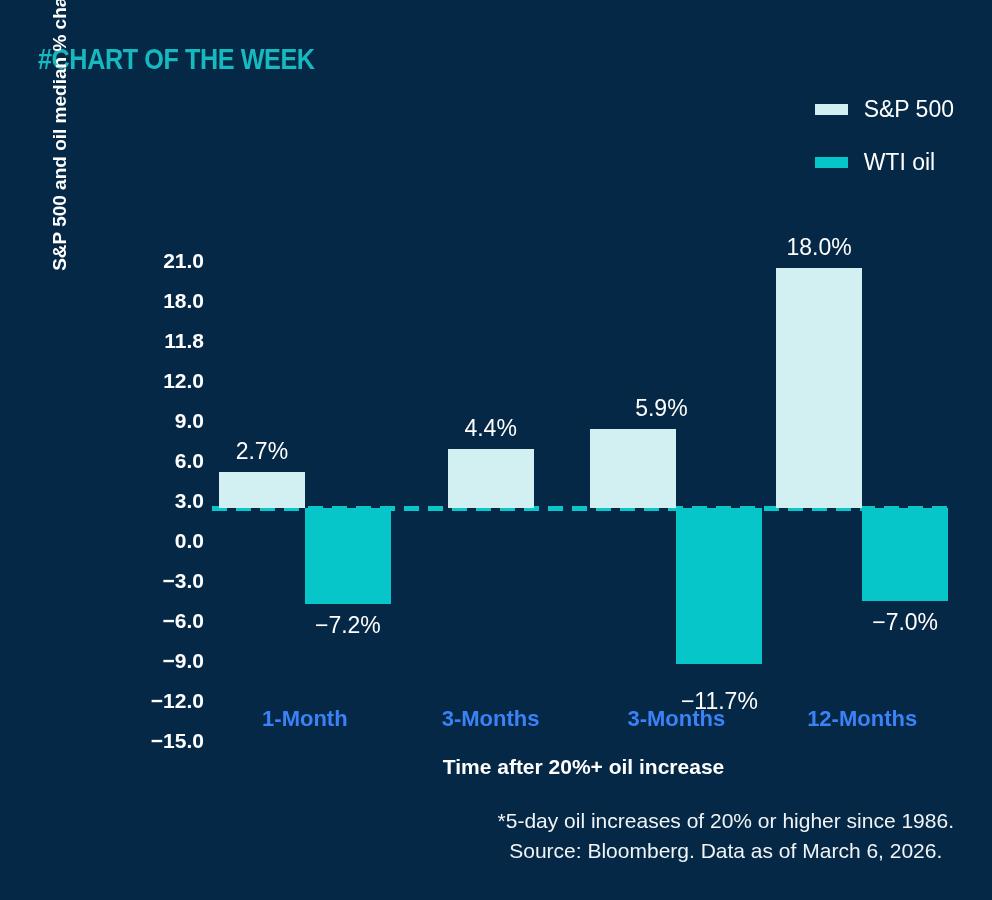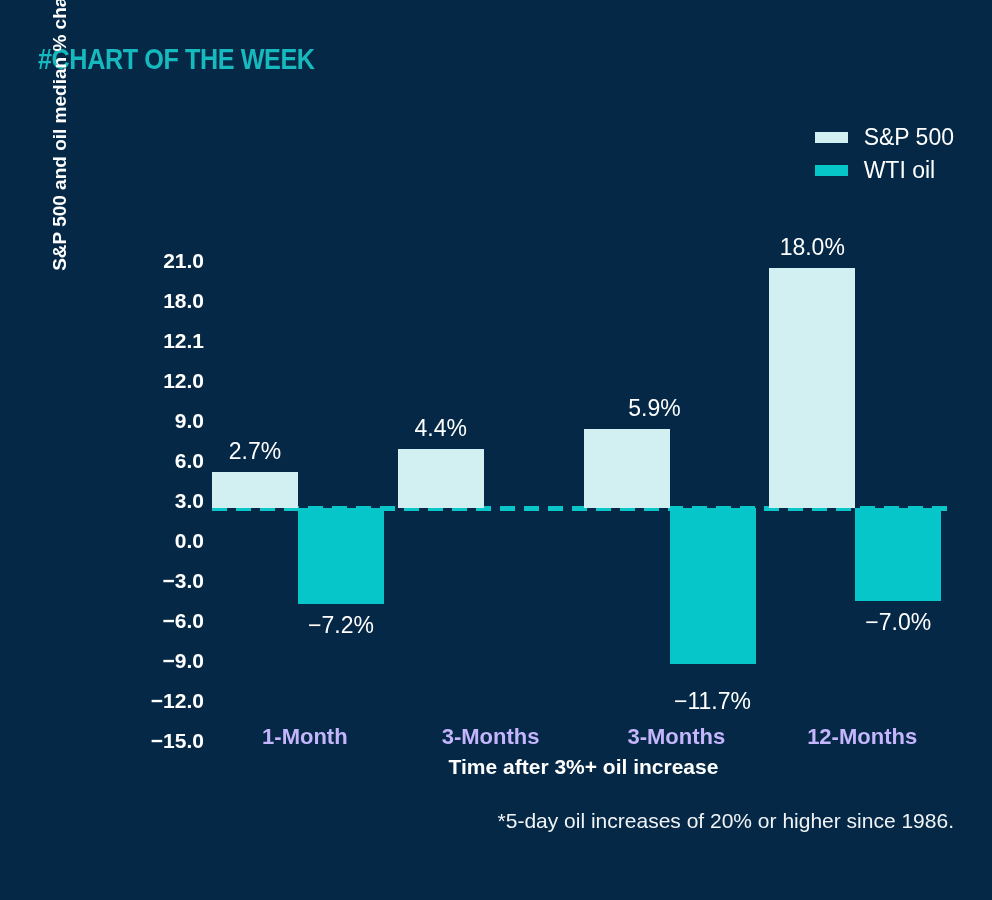--- a/index.html
+++ b/index.html
@@ -47,23 +47,22 @@
     white-space: nowrap;
   }
 
   
   .legend {
     position: absolute;
     right: 38px;
     top: 98px;
     display: flex;
     flex-direction: column;
-    gap: 10px;
+    gap: 30px;
     align-items: flex-start;
-    margin-top: 28px;
   }
   .legend-row {
     display: flex;
     align-items: center;
     gap: 16px;
     white-space: nowrap;
   }
   .legend-swatch {
     width: 33px;
     height: 11px;
@@ -146,21 +145,21 @@
   }
   .group {
     position: relative;
     flex: 1 1 0;
     height: 100%;
   }
   .bars {
     position: absolute;
     inset: 0;
     display: flex;
-    justify-content: flex-start;
+    justify-content: center;
   }
   .bar-slot {
     position: relative;
     width: 86px;
     height: 100%;
   }
   .bar {
     position: absolute;
     left: 0;
     width: 100%;
@@ -170,25 +169,25 @@
     left: 50%;
     transform: translateX(-50%);
     color: #ffffff;
     font-size: 23px;
     line-height: 1;
     white-space: nowrap;
   }
 
   .xlabel {
     position: absolute;
-    top: 496px;
+    top: 478px;
     left: 0;
     width: 100%;
     text-align: center;
-    color: #c4b5fd;
+    color: #3b82f6;
     font-size: 22px;
     font-weight: 700;
     white-space: nowrap;
   }
 
   .xaxis-title {
     position: absolute;
     left: 212px;
     top: 755px;
     width: 743px;
@@ -225,21 +224,21 @@
       <div class="legend-row">
         <span class="legend-swatch" style="background: rgb(6, 198, 201);"></span>
         <span class="legend-label">WTI oil</span>
       </div>
     </div>
 
   <div class="yaxis-title">S&amp;P 500 and oil median % change after oil spikes*</div>
   <div class="yticks-col" id="yticks">
       <div class="ytick" style="top: 0px;">21.0</div>
       <div class="ytick" style="top: 40px;">18.0</div>
-      <div class="ytick" style="top: 80px;">12.1</div>
+      <div class="ytick" style="top: 80px;">11.8</div>
       <div class="ytick" style="top: 120px;">12.0</div>
       <div class="ytick" style="top: 160px;">9.0</div>
       <div class="ytick" style="top: 200px;">6.0</div>
       <div class="ytick" style="top: 240px;">3.0</div>
       <div class="ytick" style="top: 280px;">0.0</div>
       <div class="ytick" style="top: 320px;">−3.0</div>
       <div class="ytick" style="top: 360px;">−6.0</div>
       <div class="ytick" style="top: 400px;">−9.0</div>
       <div class="ytick" style="top: 440px;">−12.0</div>
       <div class="ytick" style="top: 480px;">−15.0</div>
@@ -292,19 +291,20 @@
             <div class="bar-slot">
               <div class="bar" style="background: rgb(6, 198, 201); top: 280px; height: 93.3333px;"></div>
               <div class="bar-label" style="top: 383.333px;">−7.0%</div>
             </div>
           </div>
           <div class="xlabel">12-Months</div>
         </div>
       </div>
   </div>
 
-  <div class="xaxis-title">Time after 3%+ oil increase</div>
+  <div class="xaxis-title">Time after 20%+ oil increase</div>
 
   <div class="footnote">
     <div>*5-day oil increases of 20% or higher since 1986.</div>
+    <div>Source: Bloomberg. Data as of March 6, 2026.</div>
   </div>
 
 </div>
 
 </body></html>

